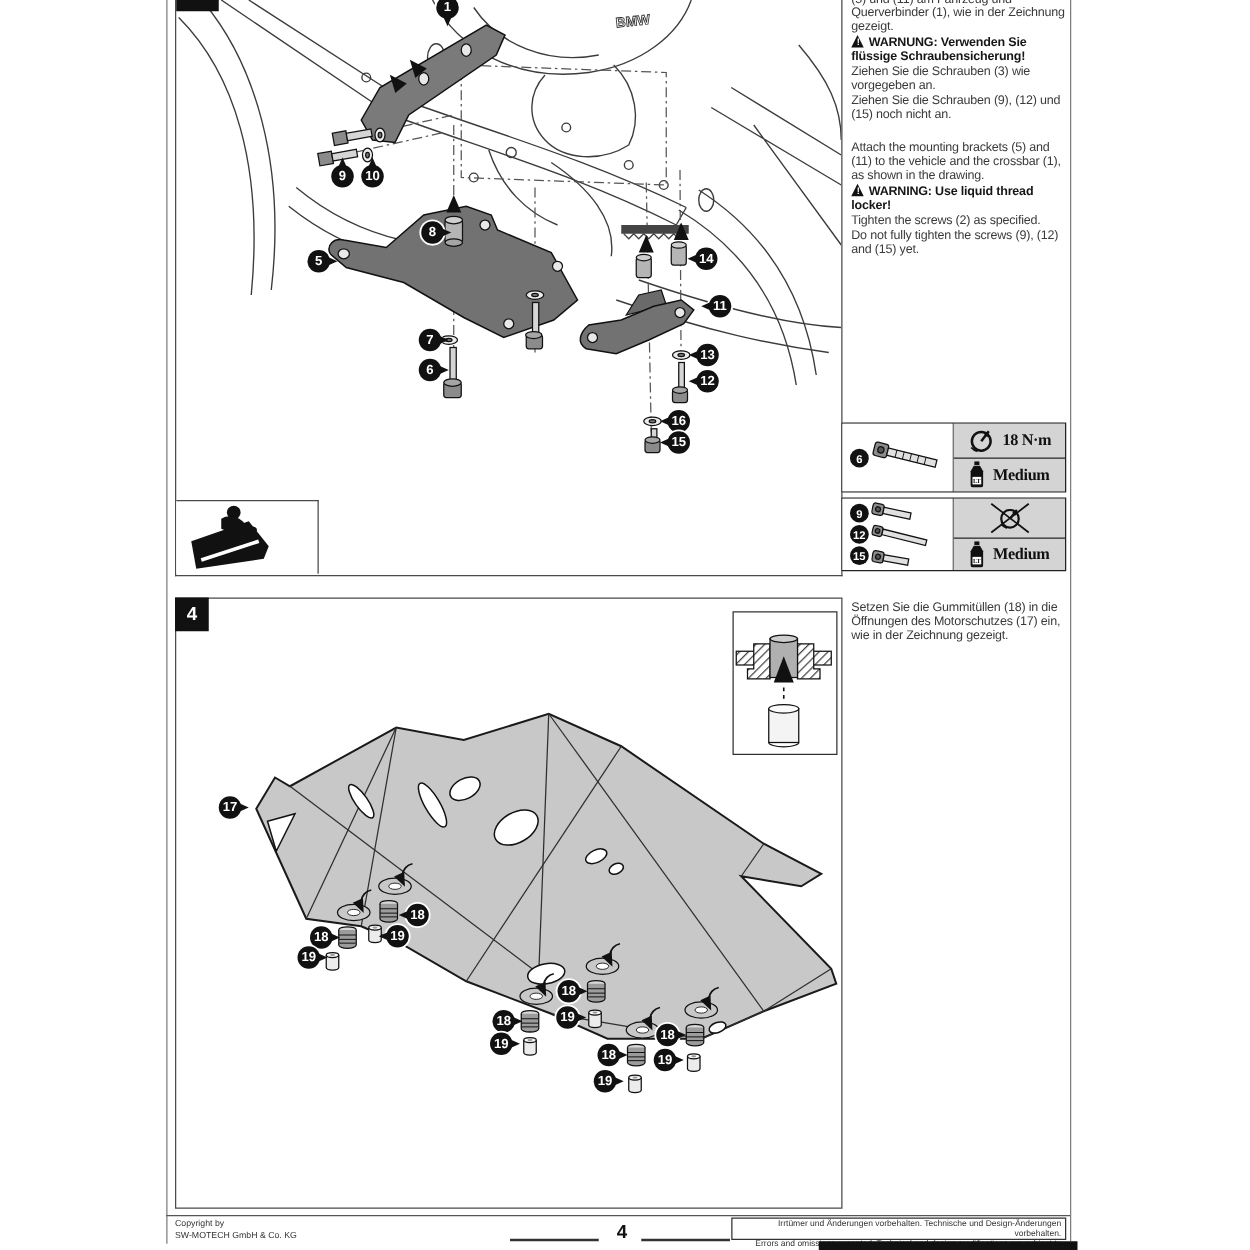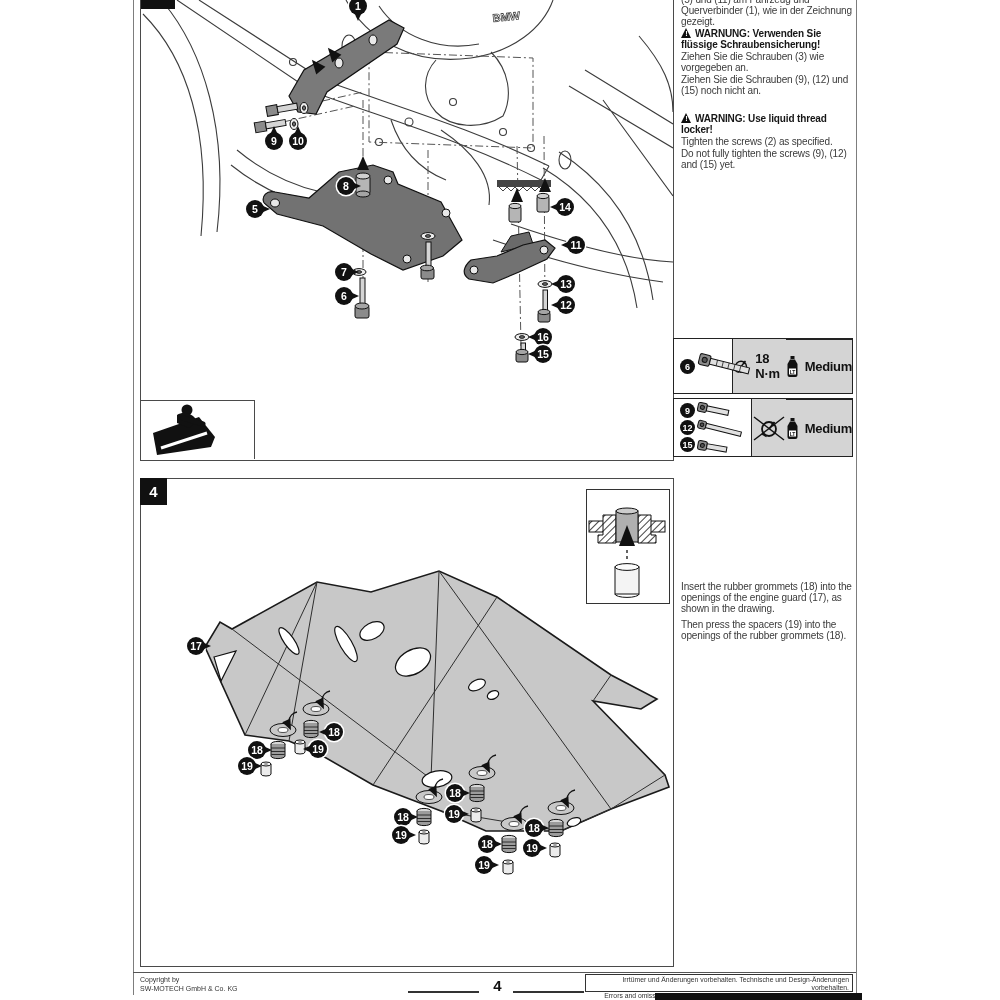--- a/index.html
+++ b/index.html
@@ -41,21 +41,21 @@
   .tail-right{left:15px;top:4.5px;border-top:4.5px solid transparent;border-bottom:4.5px solid transparent;border-left:9px solid #111;}
   .tail-left{right:15px;top:4.5px;border-top:4.5px solid transparent;border-bottom:4.5px solid transparent;border-right:9px solid #111;}
   .tail-up{bottom:15px;left:4.5px;border-left:4.5px solid transparent;border-right:4.5px solid transparent;border-bottom:9px solid #111;}
   .tail-down{top:15px;left:4.5px;border-left:4.5px solid transparent;border-right:4.5px solid transparent;border-top:9px solid #111;}
 
   
   .tq-box{position:absolute;left:673px;width:178px;border:1px solid #222;background:#fff;display:flex;}
   #tq1{top:338px;height:54px;}
   #tq2{top:398px;height:57px;}
   .tq-parts{position:relative;width:88px;background:#fff;}
-  .tq-rows{flex:1;border-left:1px solid #222;display:flex;flex-direction:row;}
+  .tq-rows{flex:1;border-left:1px solid #222;display:flex;flex-direction:column;font-family:Liberation Serif, serif;}
   .tq-row{flex:1;background:#d4d4d4;display:flex;align-items:center;justify-content:center;gap:6px;}
   .tq-row + .tq-row{border-top:1px solid #222;text-align:right;}
   .tq-label{font-weight:bold;font-size:13px;color:#111;letter-spacing:-0.3px;}
   .mini-badge{position:absolute;width:15px;height:15px;border-radius:50%;background:#111;color:#fff;
       font-weight:bold;font-size:9px;display:flex;align-items:center;justify-content:center;}
 
   
   #picto-box{position:absolute;left:0;top:402px;width:113px;height:58px;background:#fff;
       border-top:1px solid #4a4a4a;border-right:1px solid #4a4a4a;z-index:4;}
 
@@ -246,20 +246,21 @@
       </div>
   </div>
 
   <div class="textcol" id="step3-text-de" style="top:-6px;">
       <p class="para">(5) und (11) am Fahrzeug und Querverbinder (1), wie in der Zeichnung gezeigt.</p>
       <p class="para warn"><span class="warn-icon"></span>WARNUNG: Verwenden Sie flüssige Schraubensicherung!</p>
       <p class="para">Ziehen Sie die Schrauben (3) wie vorgegeben an.</p>
       <p class="para">Ziehen Sie die Schrauben (9), (12) und (15) noch nicht an.</p>
     </div>
   <div class="textcol" id="step3-text-en" style="top:113px;">
+      <p class="para">Attach the mounting brackets (5) and (11) to the vehicle and the crossbar (1), as shown in the drawing.</p>
       <p class="para warn"><span class="warn-icon"></span>WARNING: Use liquid thread locker!</p>
       <p class="para">Tighten the screws (2) as specified.</p>
       <p class="para">Do not fully tighten the screws (9), (12) and (15) yet.</p>
     </div>
 
   <div class="tq-box" id="tq1">
     <div class="tq-parts">
       <div class="mini-badge" style="left:6px;top:20px;">6</div>
       <svg width="62" height="40" viewBox="0 0 62 40" style="position:absolute;left:23px;top:6px;">
         <g transform="rotate(14 10 16)" stroke="#111">
@@ -429,41 +430,38 @@
         <ellipse cx="40" cy="21" rx="11" ry="3" fill="#cdcdcd" stroke="#111"></ellipse>
         <polygon points="40,35 32,56 48,56" fill="#111"></polygon>
         <line x1="40" y1="60" x2="40" y2="72" stroke="#111" stroke-width="1.3" stroke-dasharray="3 3"></line>
         <rect x="28" y="77" width="24" height="27" fill="#f4f4f4" stroke="#111"></rect>
         <ellipse cx="40" cy="77" rx="12" ry="3.4" fill="#fbfbfb" stroke="#111"></ellipse>
         <path d="M28,104 A12 3.4 0 0 0 52,104" fill="none" stroke="#111"></path>
       </svg>
     </div>
 
     <div id="callouts-step4">
-        <div class="callout" style="left: 34px; top: 158px; margin-left: 12px;">17<span class="tail tail-right"></span></div>
+        <div class="callout" style="left: 34px; top: 158px;">17<span class="tail tail-right"></span></div>
         <div class="callout" style="left: 184px; top: 244px;">18<span class="tail tail-left"></span></div>
         <div class="callout" style="left: 168px; top: 261px;">19<span class="tail tail-left"></span></div>
         <div class="callout" style="left: 107px; top: 262px;">18<span class="tail tail-right"></span></div>
         <div class="callout" style="left: 97px; top: 278px;">19<span class="tail tail-right"></span></div>
         <div class="callout" style="left: 305px; top: 305px;">18<span class="tail tail-right"></span></div>
         <div class="callout" style="left: 304px; top: 326px;">19<span class="tail tail-right"></span></div>
         <div class="callout" style="left: 253px; top: 329px;">18<span class="tail tail-right"></span></div>
         <div class="callout" style="left: 251px; top: 347px;">19<span class="tail tail-right"></span></div>
         <div class="callout" style="left: 384px; top: 340px;">18<span class="tail tail-right"></span></div>
         <div class="callout" style="left: 382px; top: 360px;">19<span class="tail tail-right"></span></div>
         <div class="callout" style="left: 337px; top: 356px;">18<span class="tail tail-right"></span></div>
         <div class="callout" style="left: 334px; top: 377px;">19<span class="tail tail-right"></span></div>
       </div>
   </div>
 
   <div class="textcol" id="step4-text-de" style="top:481px;">
-    </div>
-  <div class="textcol" id="step4-text-en" style="top:581px;">
-      <p class="para sp">Insert the rubber grommets (18) into the openings of the engine guard (17), as shown in the drawing.</p>
-      <p class="para sp">Then press the spacers (19) into the openings of the rubber grommets (18).</p>
+      <p class="para sp">Setzen Sie die Gummitüllen (18) in die Öffnungen des Motorschutzes (17) ein, wie in der Zeichnung gezeigt.</p>
     </div>
 
   <div class="hrule" style="left:133px;top:972px;width:723px;"></div>
   <div id="footer-copy">
     <div>Copyright by</div>
     <div>SW-MOTECH GmbH &amp; Co. KG</div>
   </div>
   <div id="footer-disc">
     <div>Irrtümer und Änderungen vorbehalten. Technische und Design-Änderungen vorbehalten.</div>
     <div>Errors and omissions excepted. Technical and design modifications are subject to change.</div>

